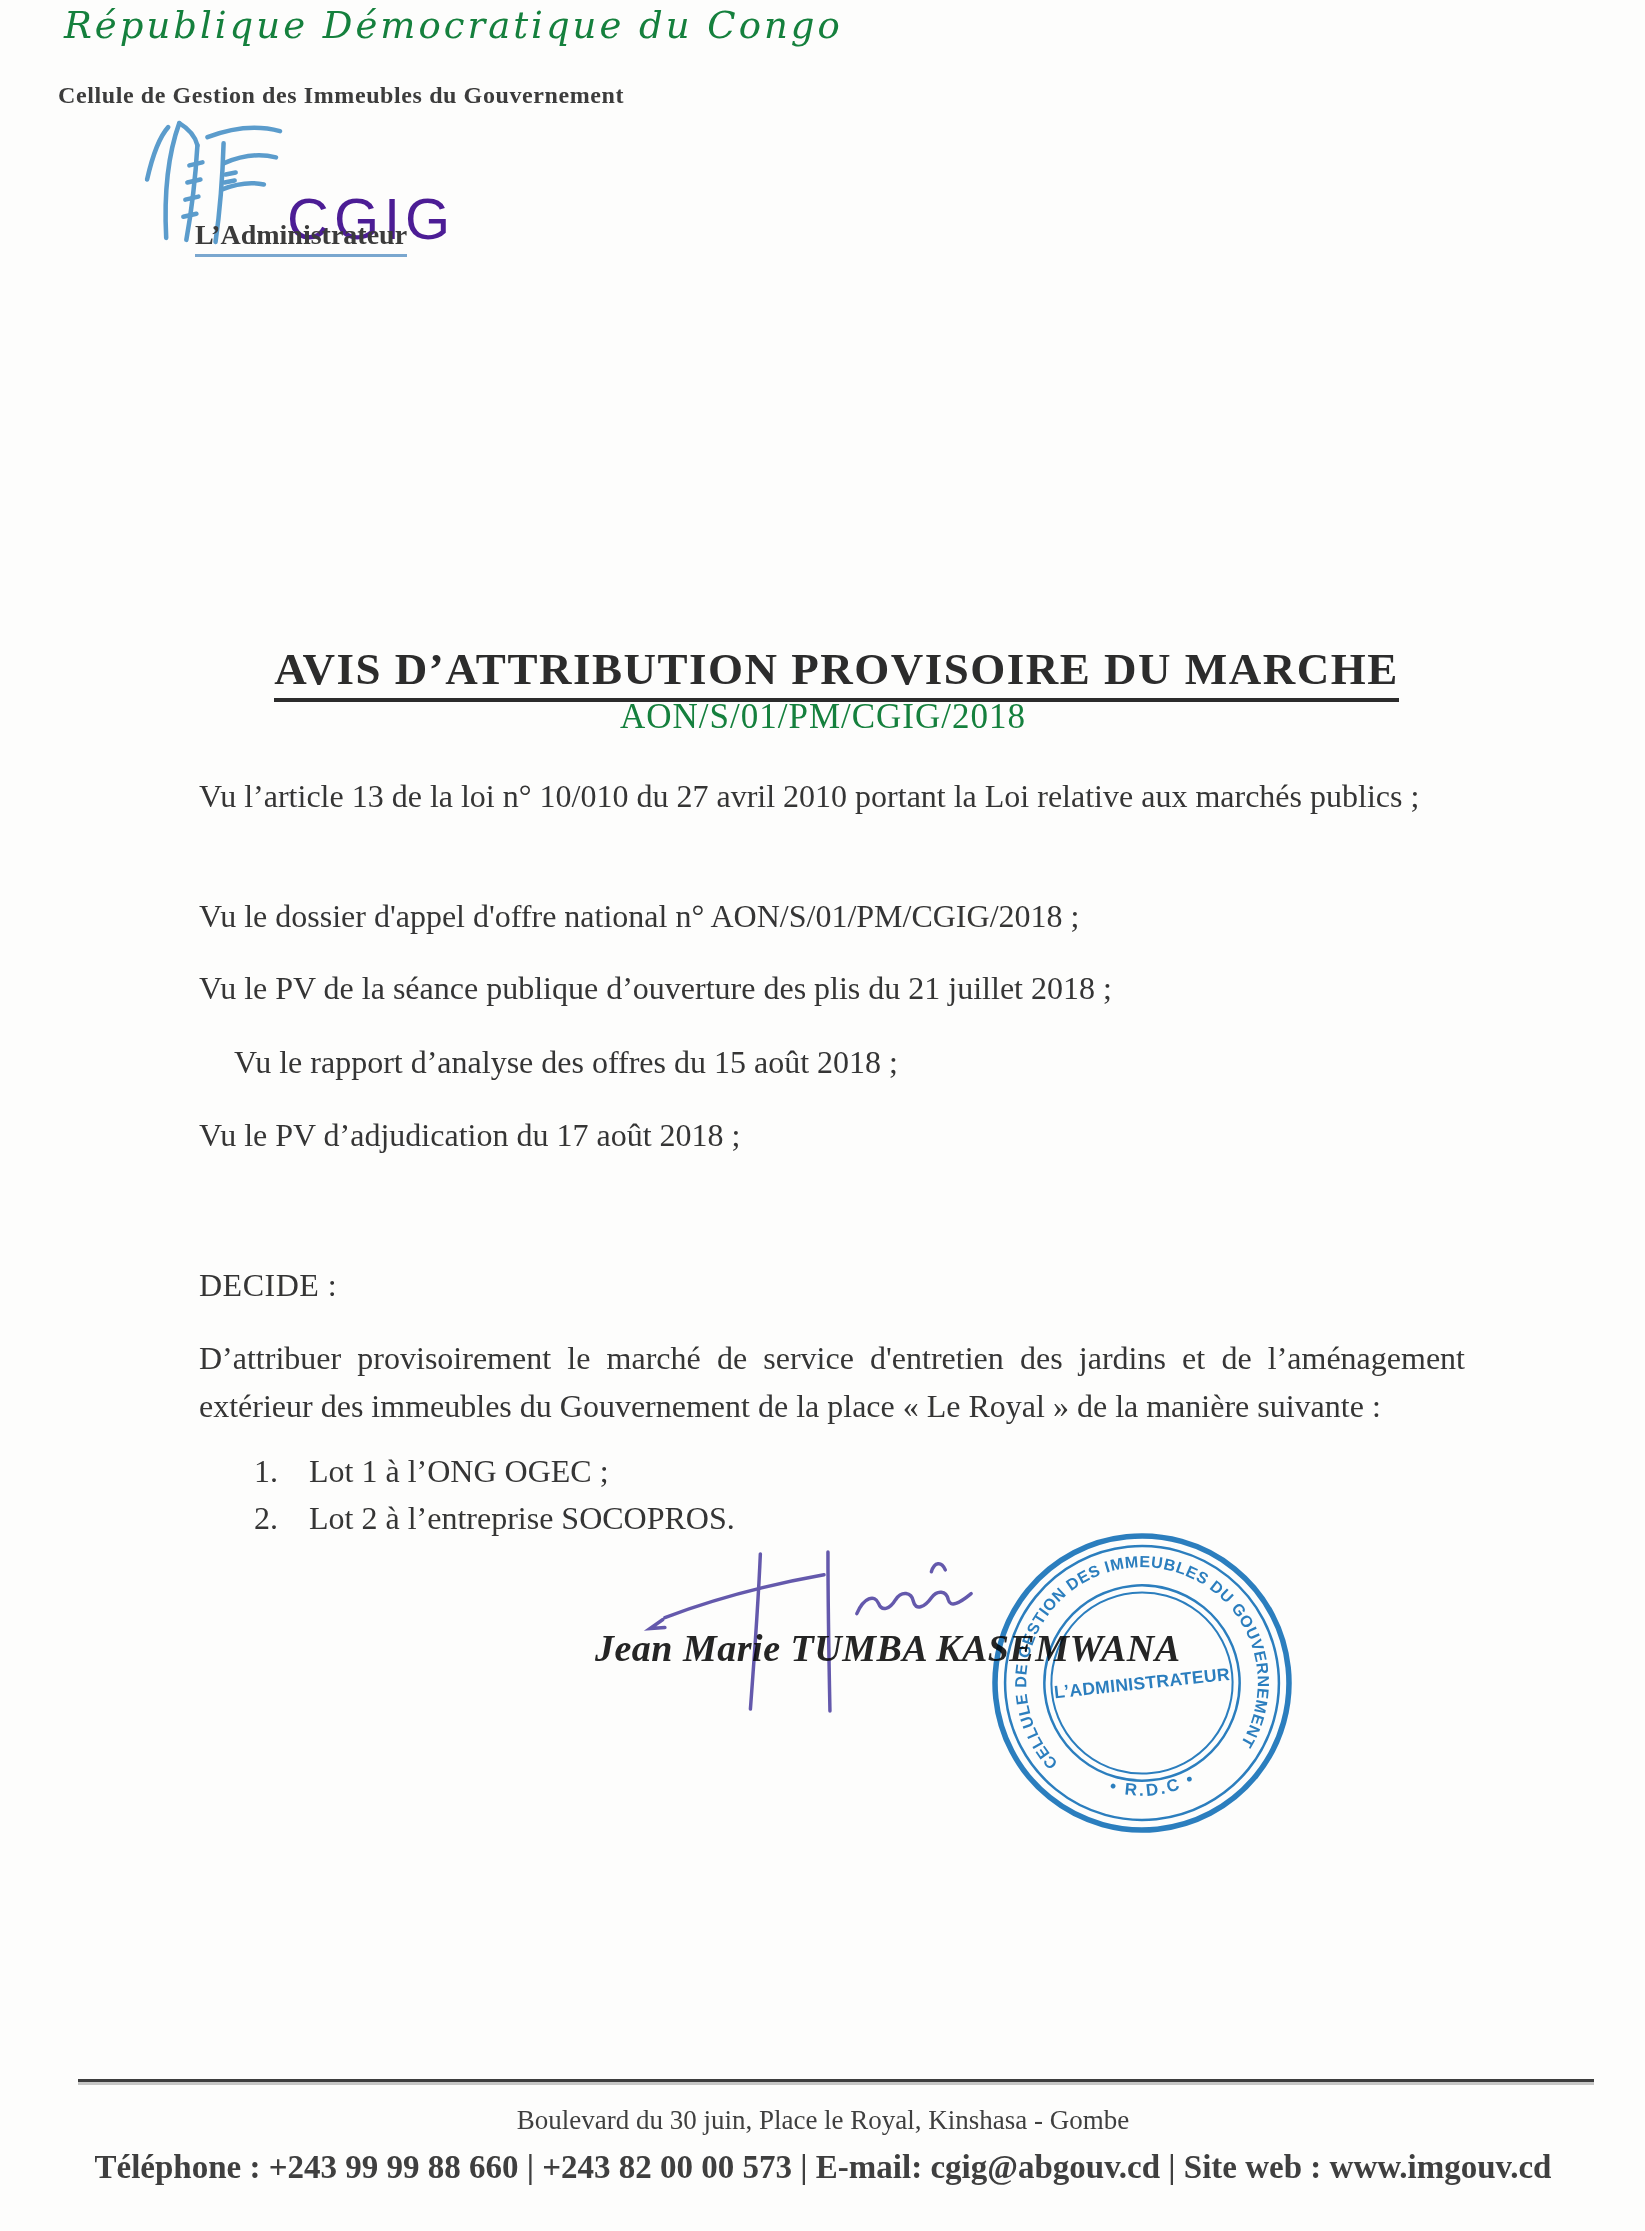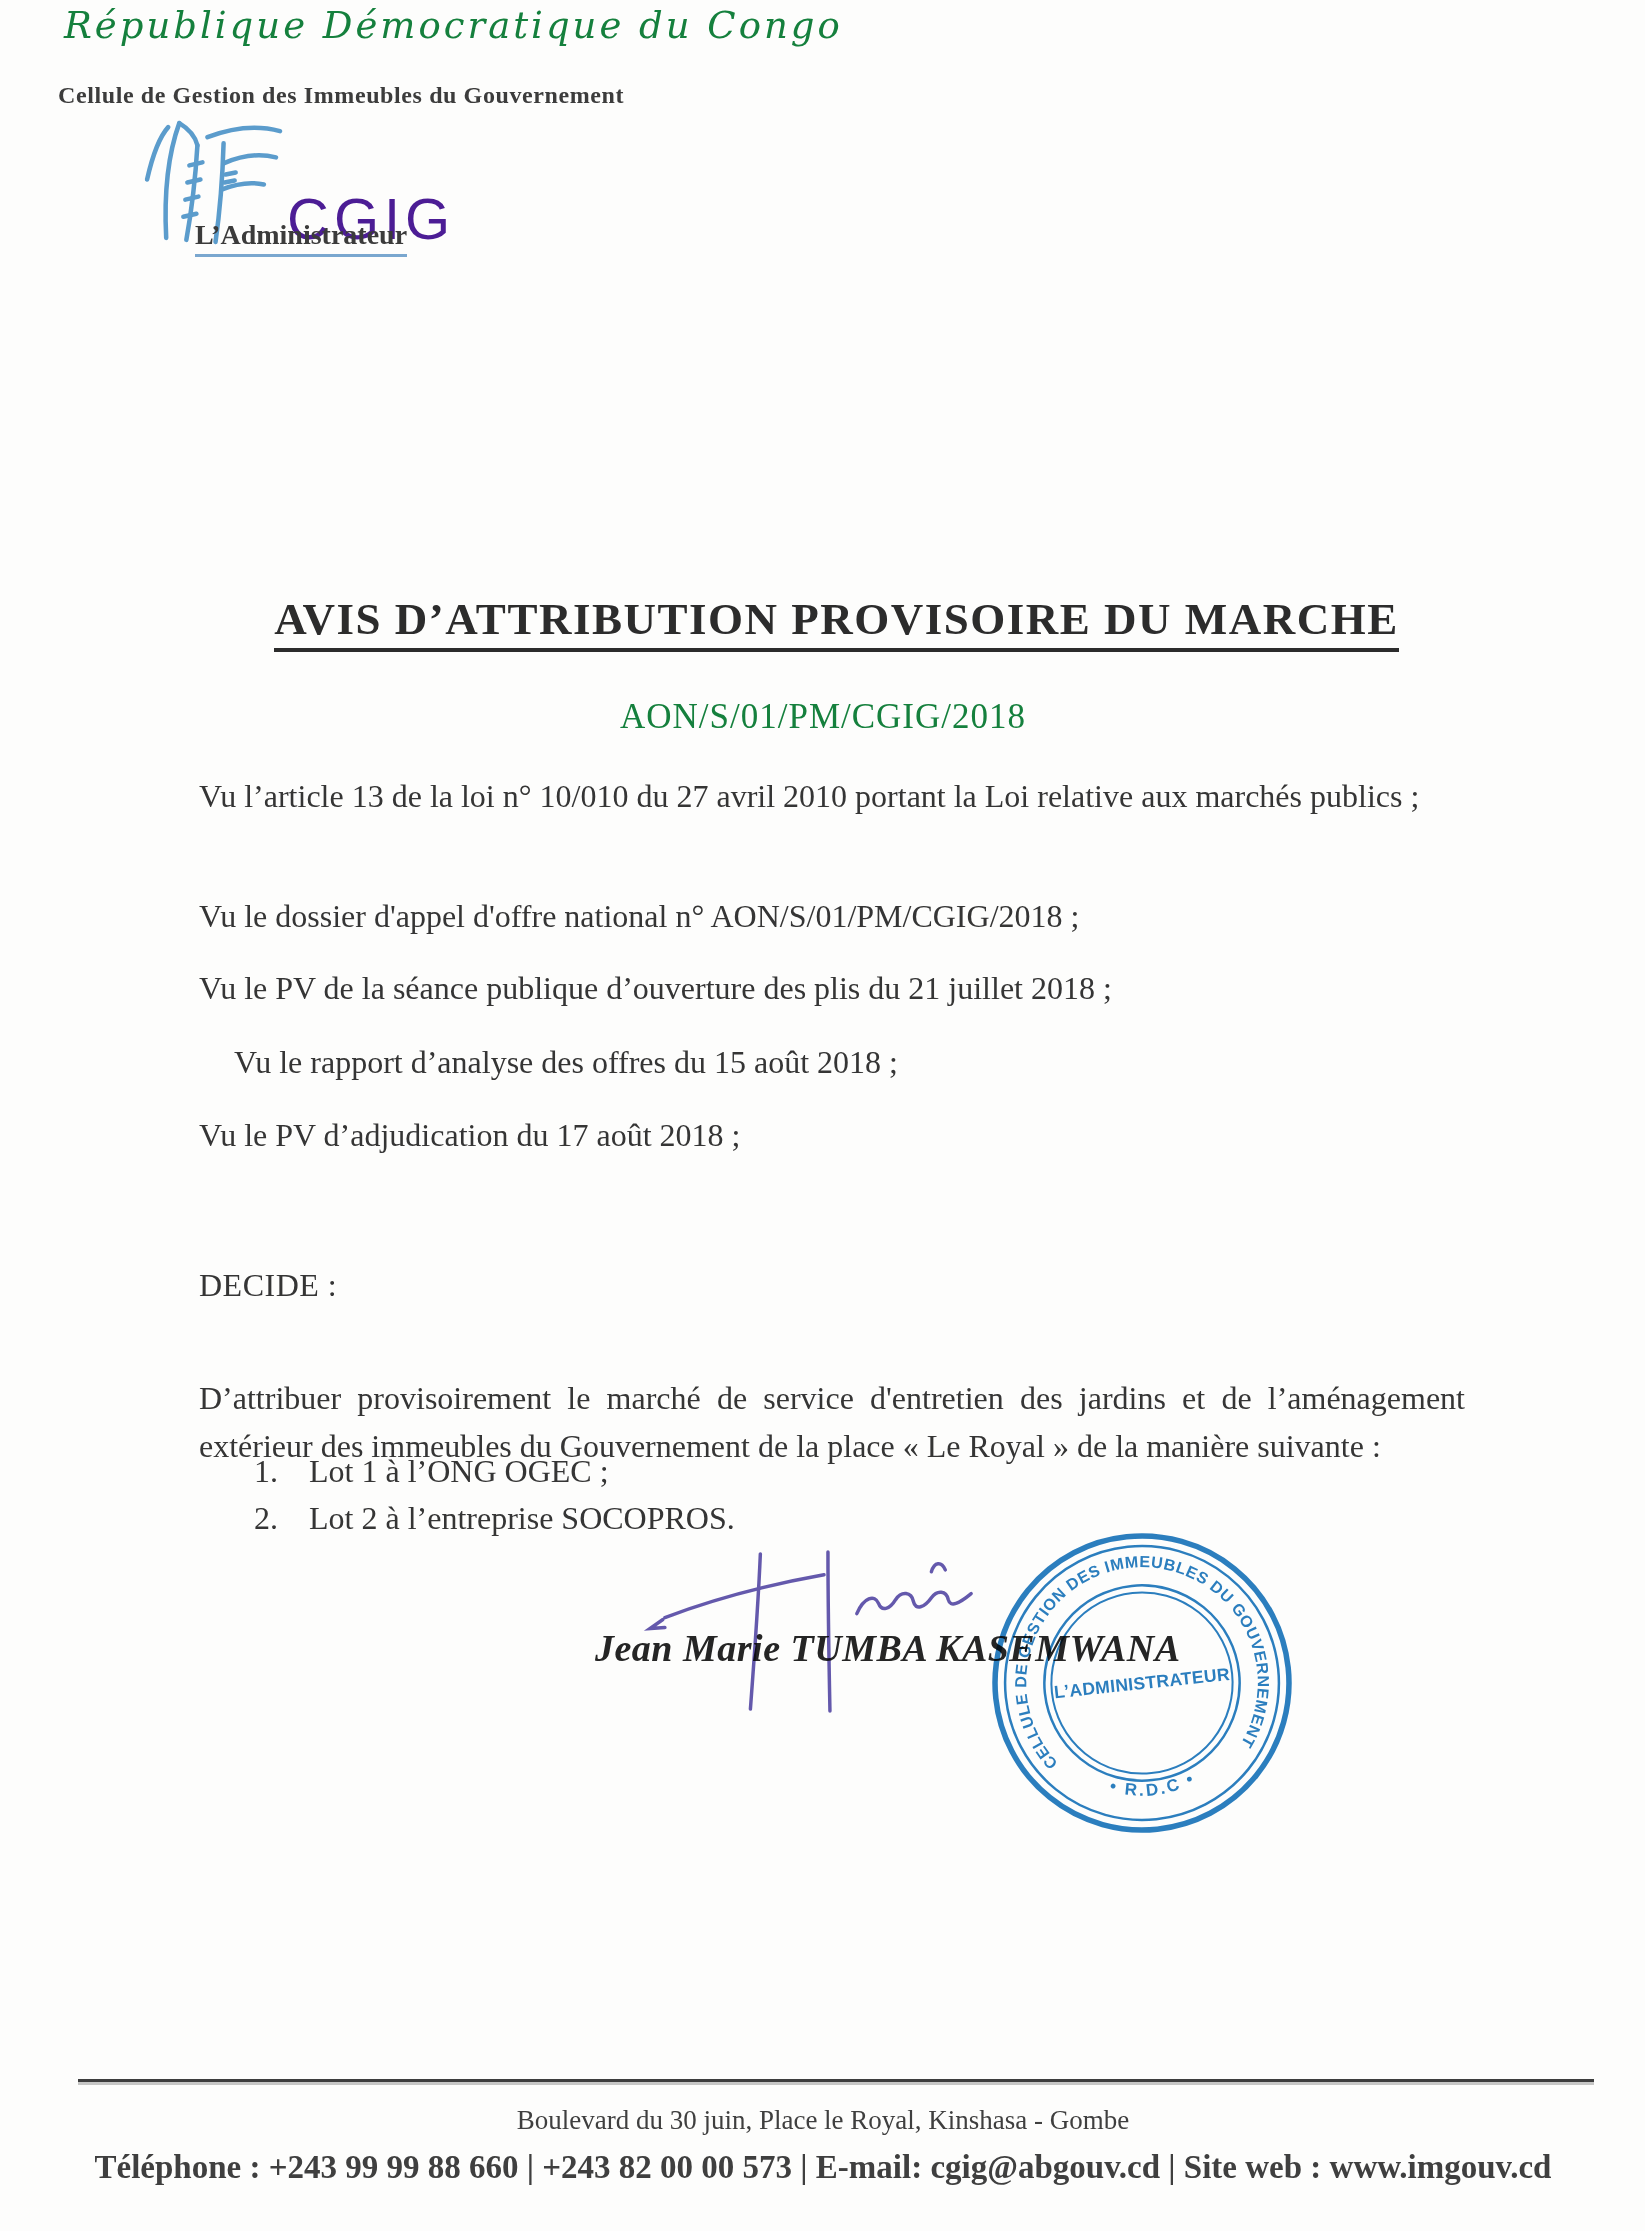--- a/index.html
+++ b/index.html
@@ -45,21 +45,21 @@
   .role-title {
     left: 195px; top: 219px;
     font-size: 28px;
     font-weight: bold;
     color: #3b3b3b;
     padding-bottom: 3px;
     border-bottom: 3px solid #7aa7cf;
   }
 
   
-  .doc-title-wrap { left: 0; top: 593px; width: 1646px; text-align: center; padding-left: 27px; }
+  .doc-title-wrap { left: 0; top: 643px; width: 1646px; text-align: center; padding-left: 27px; }
   .doc-title {
     display: inline-block;
     font-size: 45px;
     font-weight: bold;
     letter-spacing: 1.5px;
     color: #2c2c2c;
     border-bottom: 4px solid #2c2c2c;
     padding-bottom: 3px;
   }
   .doc-ref {
@@ -79,21 +79,21 @@
     color: #353535;
   }
   .just { text-align: justify; }
   .r1 { top: 772px; }
   .r2 { top: 892px; }
   .r3 { top: 964px; }
   .r4 { top: 1038px; margin-left: 35px; }
   .r5 { top: 1111px; }
   .commission { top: 1187px; }
   .decide { top: 1261px; letter-spacing: 0.5px; }
-  .attribution { top: 1334px; margin-top: 40px; }
+  .attribution { top: 1334px; }
 
   .lot { left: 254px; display: flex; font-size: 32px; color: #353535; }
   .lot-1 { top: 1453px; }
   .lot-2 { top: 1500px; }
   .lot-num { width: 55px; }
 
   
   .signatory {
     left: 595px; top: 1626px;
     font-size: 38px;

